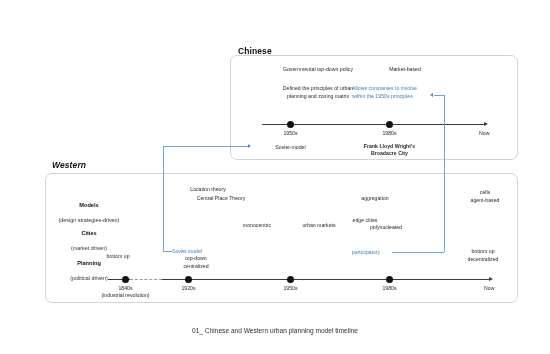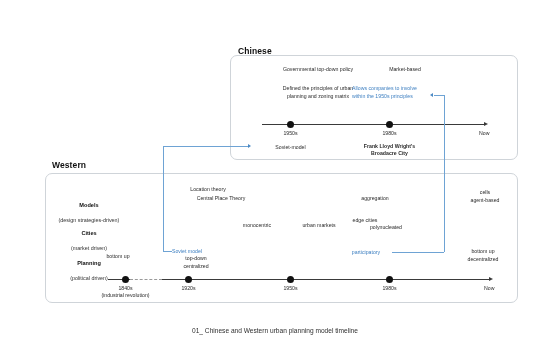--- a/index.html
+++ b/index.html
@@ -24,21 +24,21 @@
 
   
   .section-title {
     font-size: 8.5px;
     font-weight: bold;
     color: #111;
     letter-spacing: .1px;
     white-space: nowrap;
   }
   #chinese-title { left: 238px; top: 34px; margin-top: 12px; }
-  #western-title { left: 52px; top: 160px; }
+  #western-title { left: 52px; top: 160px; font-style: italic; }
 
   
   .panel {
     border: 1px solid #cfd4d9;
     border-radius: 7px;
     background: #ffffff;
     box-sizing: border-box;
   }
   #chinese-panel { left: 230px; top: 55px; width: 288px; height: 105px; }
   #western-panel { left: 45px; top: 173px; width: 473px; height: 130px; }

